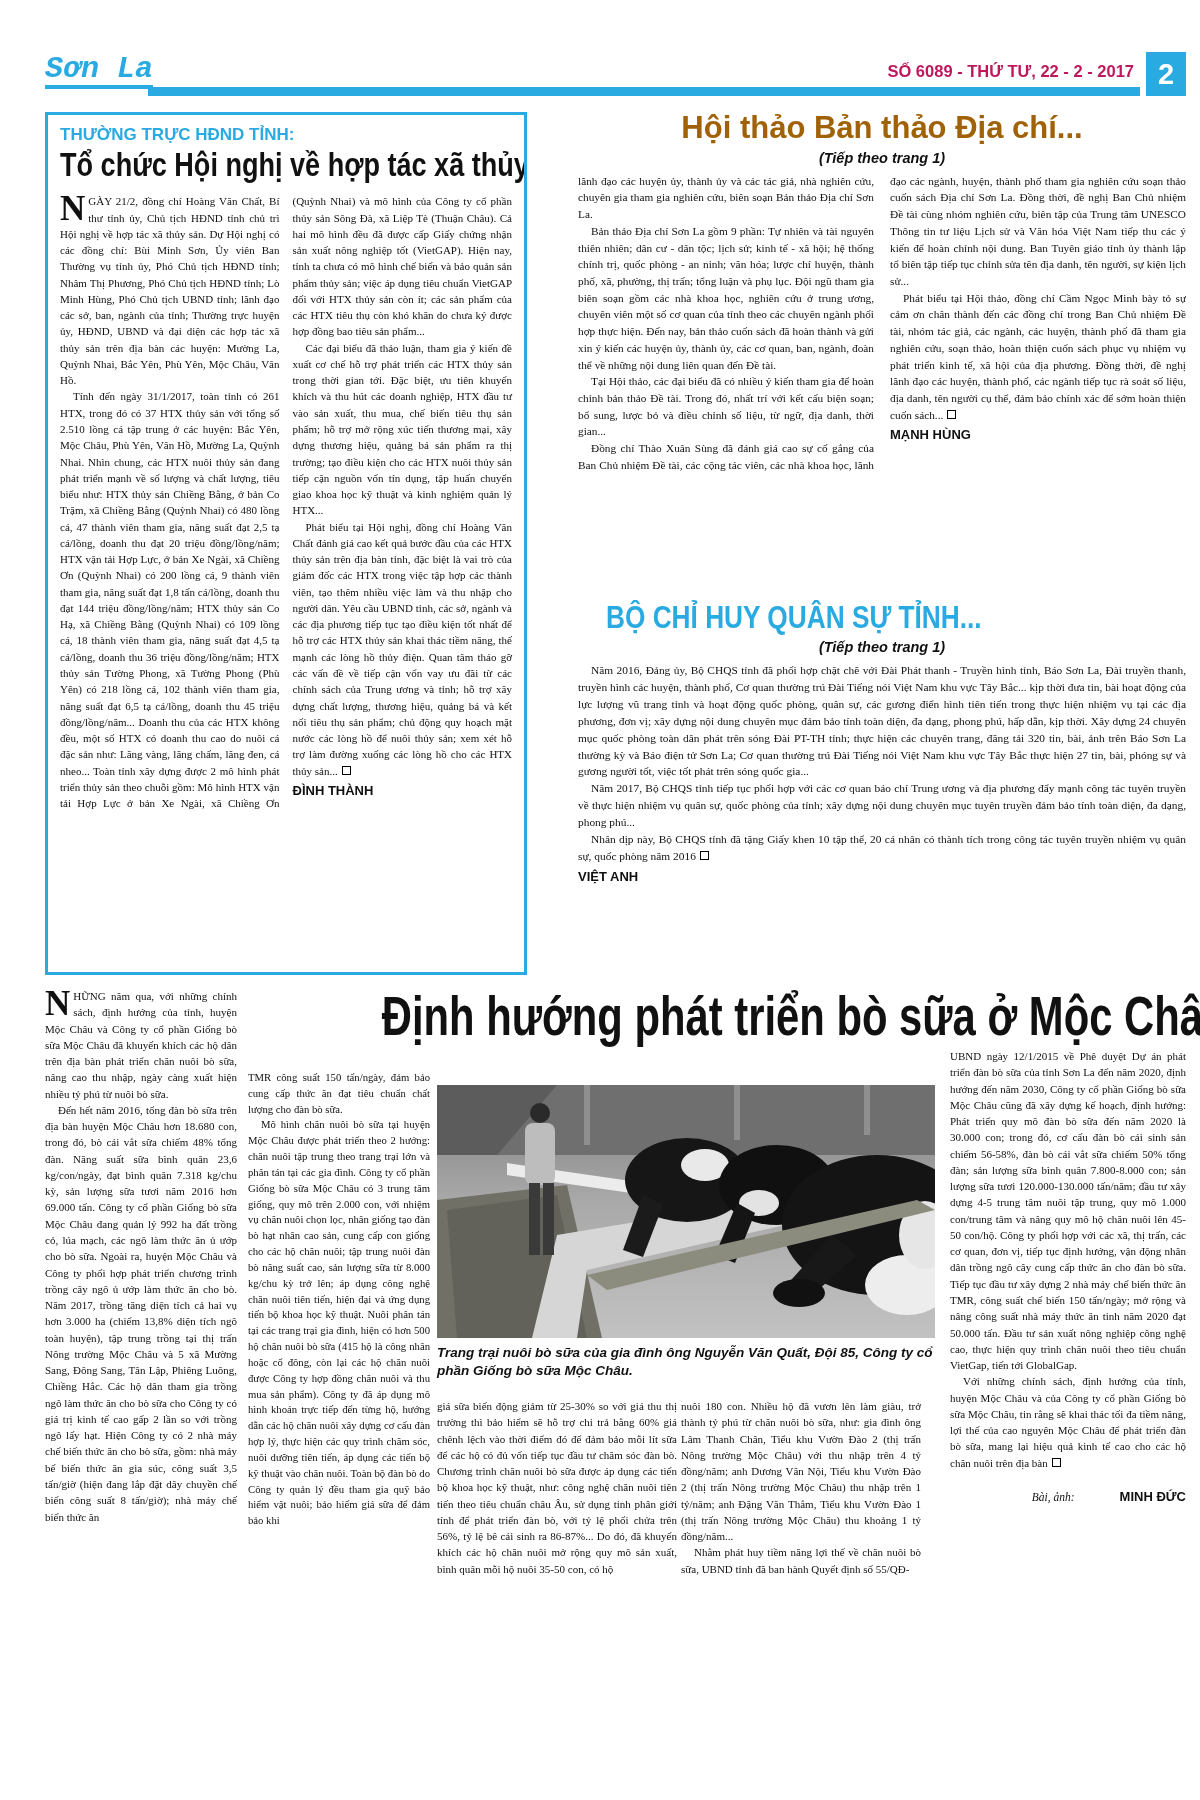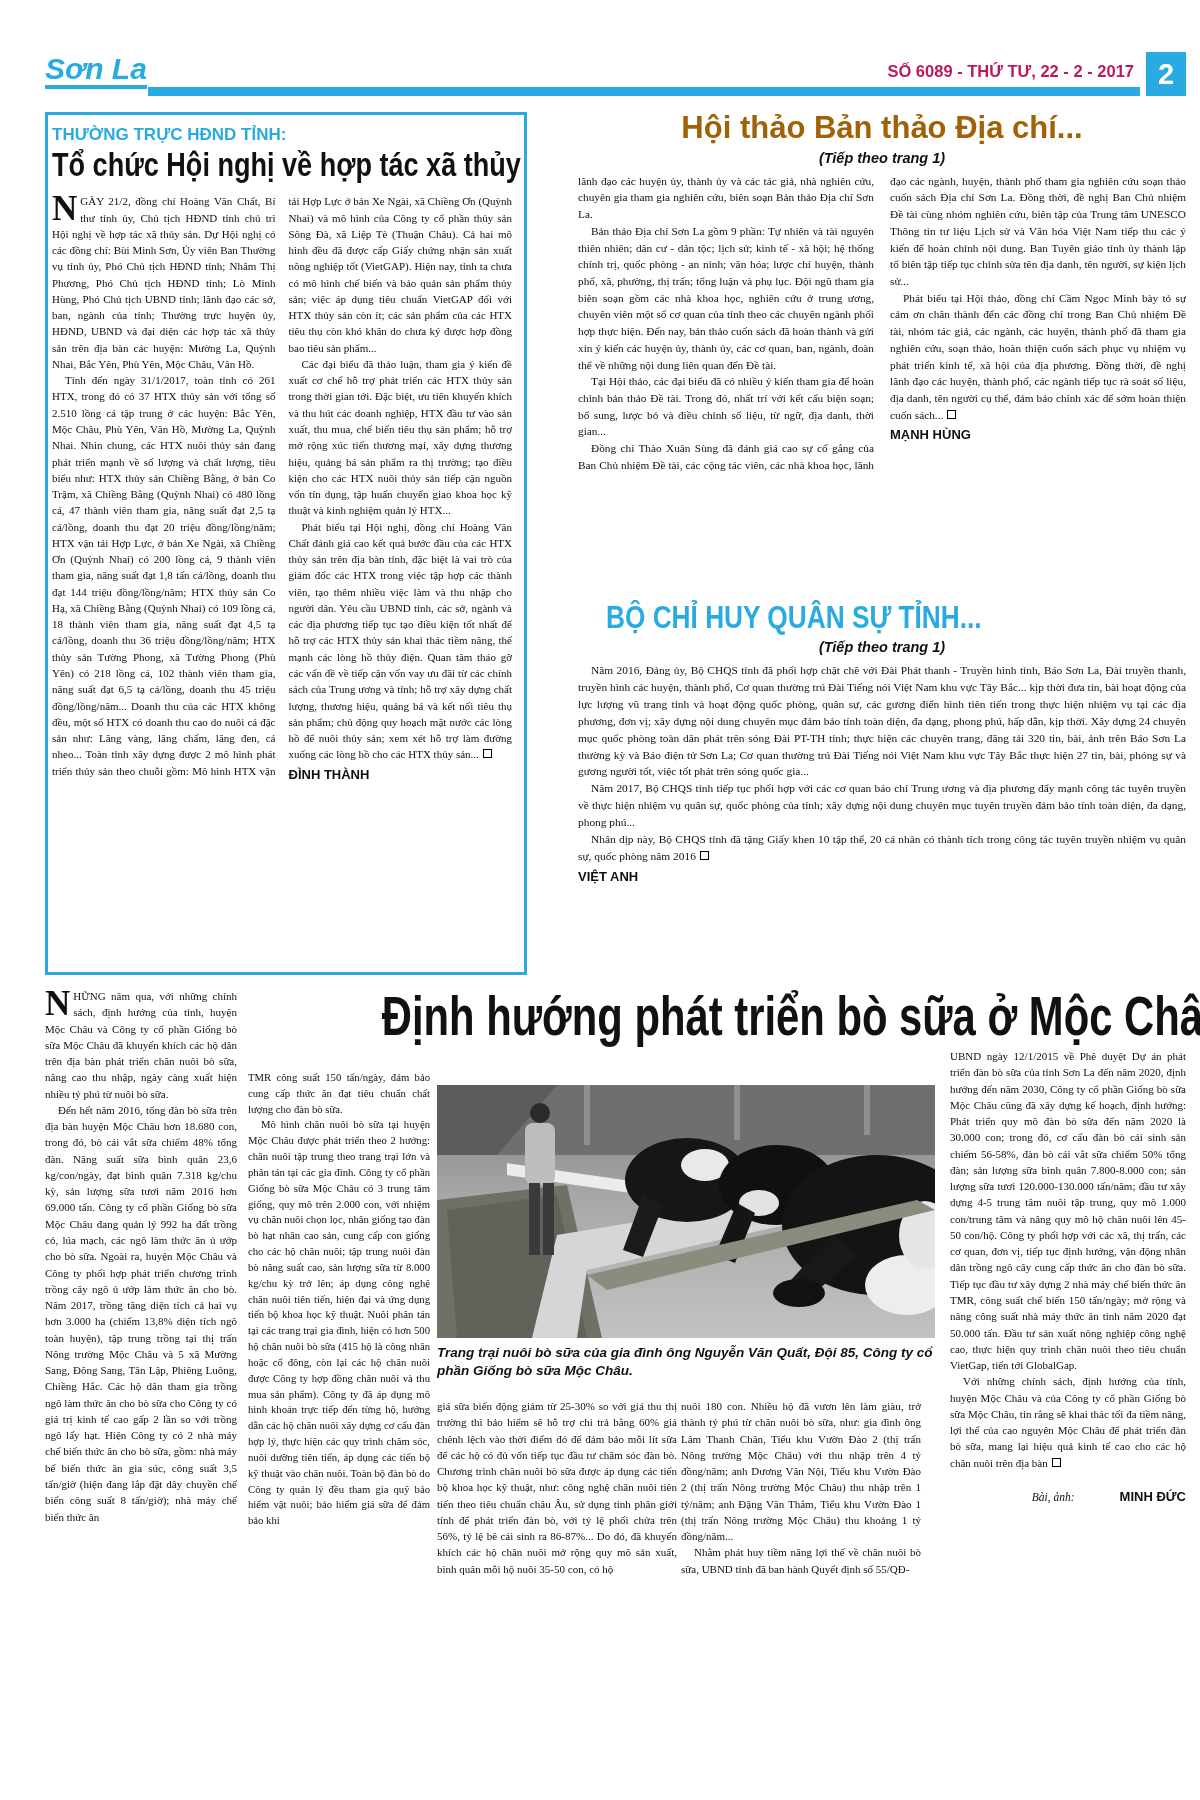--- a/index.html
+++ b/index.html
@@ -1,20 +1,20 @@
 <!DOCTYPE html>
 <html lang="vi"><head>
 <meta charset="utf-8">
 <style>
   html,body{margin:0;padding:0;}
   body{width:1200px;height:1800px;background:#ffffff;font-family:"Liberation Serif",serif;color:#101010;}
   #page{position:relative;width:1200px;height:1800px;overflow:hidden;background:#fff;}
 
   
-  .masthead{position:absolute;left:45px;top:54px;font-family:Liberation Sans, sans-serif;
+  .masthead{position:absolute;left:45px;top:54px;font-family:Liberation Mono, monospace;
     font-weight:bold;font-style:italic;font-size:30px;color:#29aae1;border-bottom:4px solid #29aae1;
     padding-bottom:1px;line-height:1;}
   .issue-line{position:absolute;right:66px;top:62px;font-family:"Liberation Sans",sans-serif;
     font-weight:bold;font-size:16.5px;color:#be185d;}
   .blue-bar{position:absolute;left:148px;top:87px;width:992px;height:9px;background:#29aae1;}
   .page-box{position:absolute;left:1146px;top:52px;width:40px;height:44px;background:#29aae1;
     color:#fff;font-family:"Liberation Sans",sans-serif;font-weight:bold;font-size:29px;
     display:flex;align-items:center;justify-content:center;}
 
   
@@ -23,21 +23,21 @@
   .ind{text-indent:13px;}
   .dropcap{float:left;font-size:35px;line-height:27px;font-weight:bold;padding:2px 3px 0 0;}
   .endsq{display:inline-block;width:7px;height:7px;border:1.2px solid #000;margin-left:4px;}
   .byline{font-family:"Liberation Sans",sans-serif;font-weight:bold;font-size:13px;
     text-align:left;margin-top:2px;}
   .continued{font-family:"Liberation Sans",sans-serif;font-weight:bold;font-style:italic;
     font-size:14.5px;text-align:center;margin:4px 0 7px 0;}
 
   
   .art1{position:absolute;left:45px;top:112px;width:482px;height:863px;border:3px solid #29aae1;
-    box-sizing:border-box;padding:8px 12px 6px 4px;overflow:hidden;}
+    box-sizing:border-box;padding:8px 12px 6px 12px;overflow:hidden;}
   .art1 .kicker{font-family:"Liberation Sans",sans-serif;font-weight:bold;font-size:17px;
     color:#29aae1;margin:2px 0 2px 0;}
   .art1 .title{font-family:"Liberation Sans",sans-serif;font-weight:bold;font-size:33px;
     color:#111;white-space:nowrap;transform:scaleX(0.82);transform-origin:left center;
     margin:0 0 10px 0;line-height:1.1;}
   .art1 .cols{column-count:2;column-gap:13px;height:742px;}
 
   
   .art2{position:absolute;left:578px;top:110px;width:608px;height:482px;overflow:hidden;}
   .art2 .title{font-family:"Liberation Sans",sans-serif;font-weight:bold;font-size:31px;

